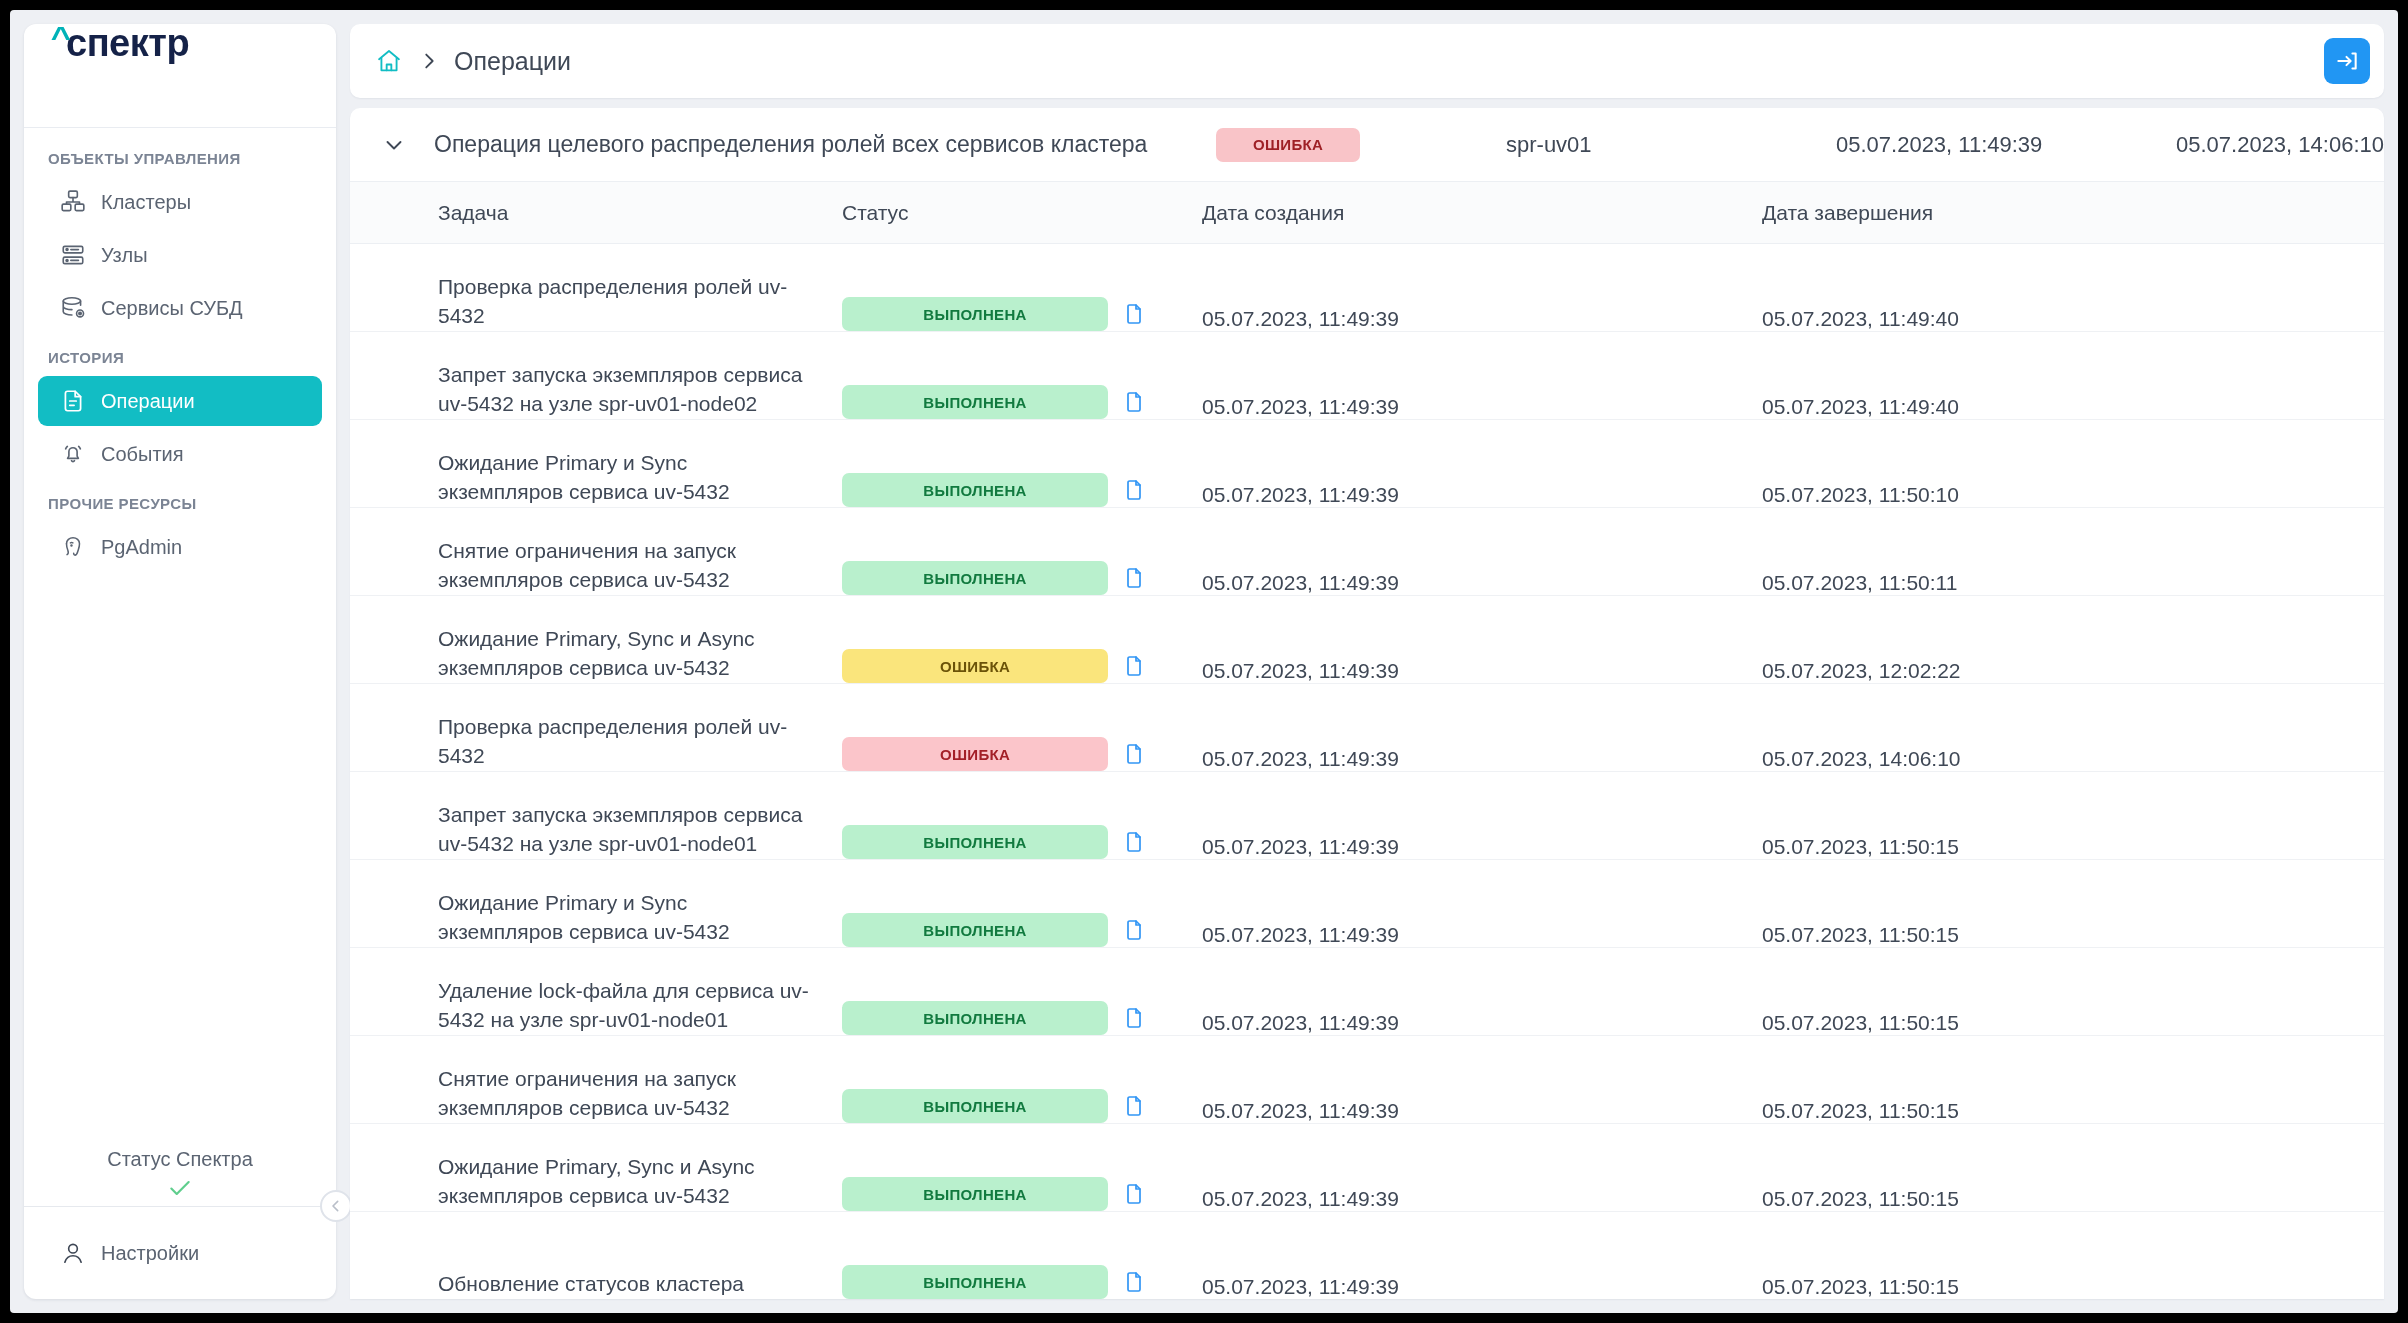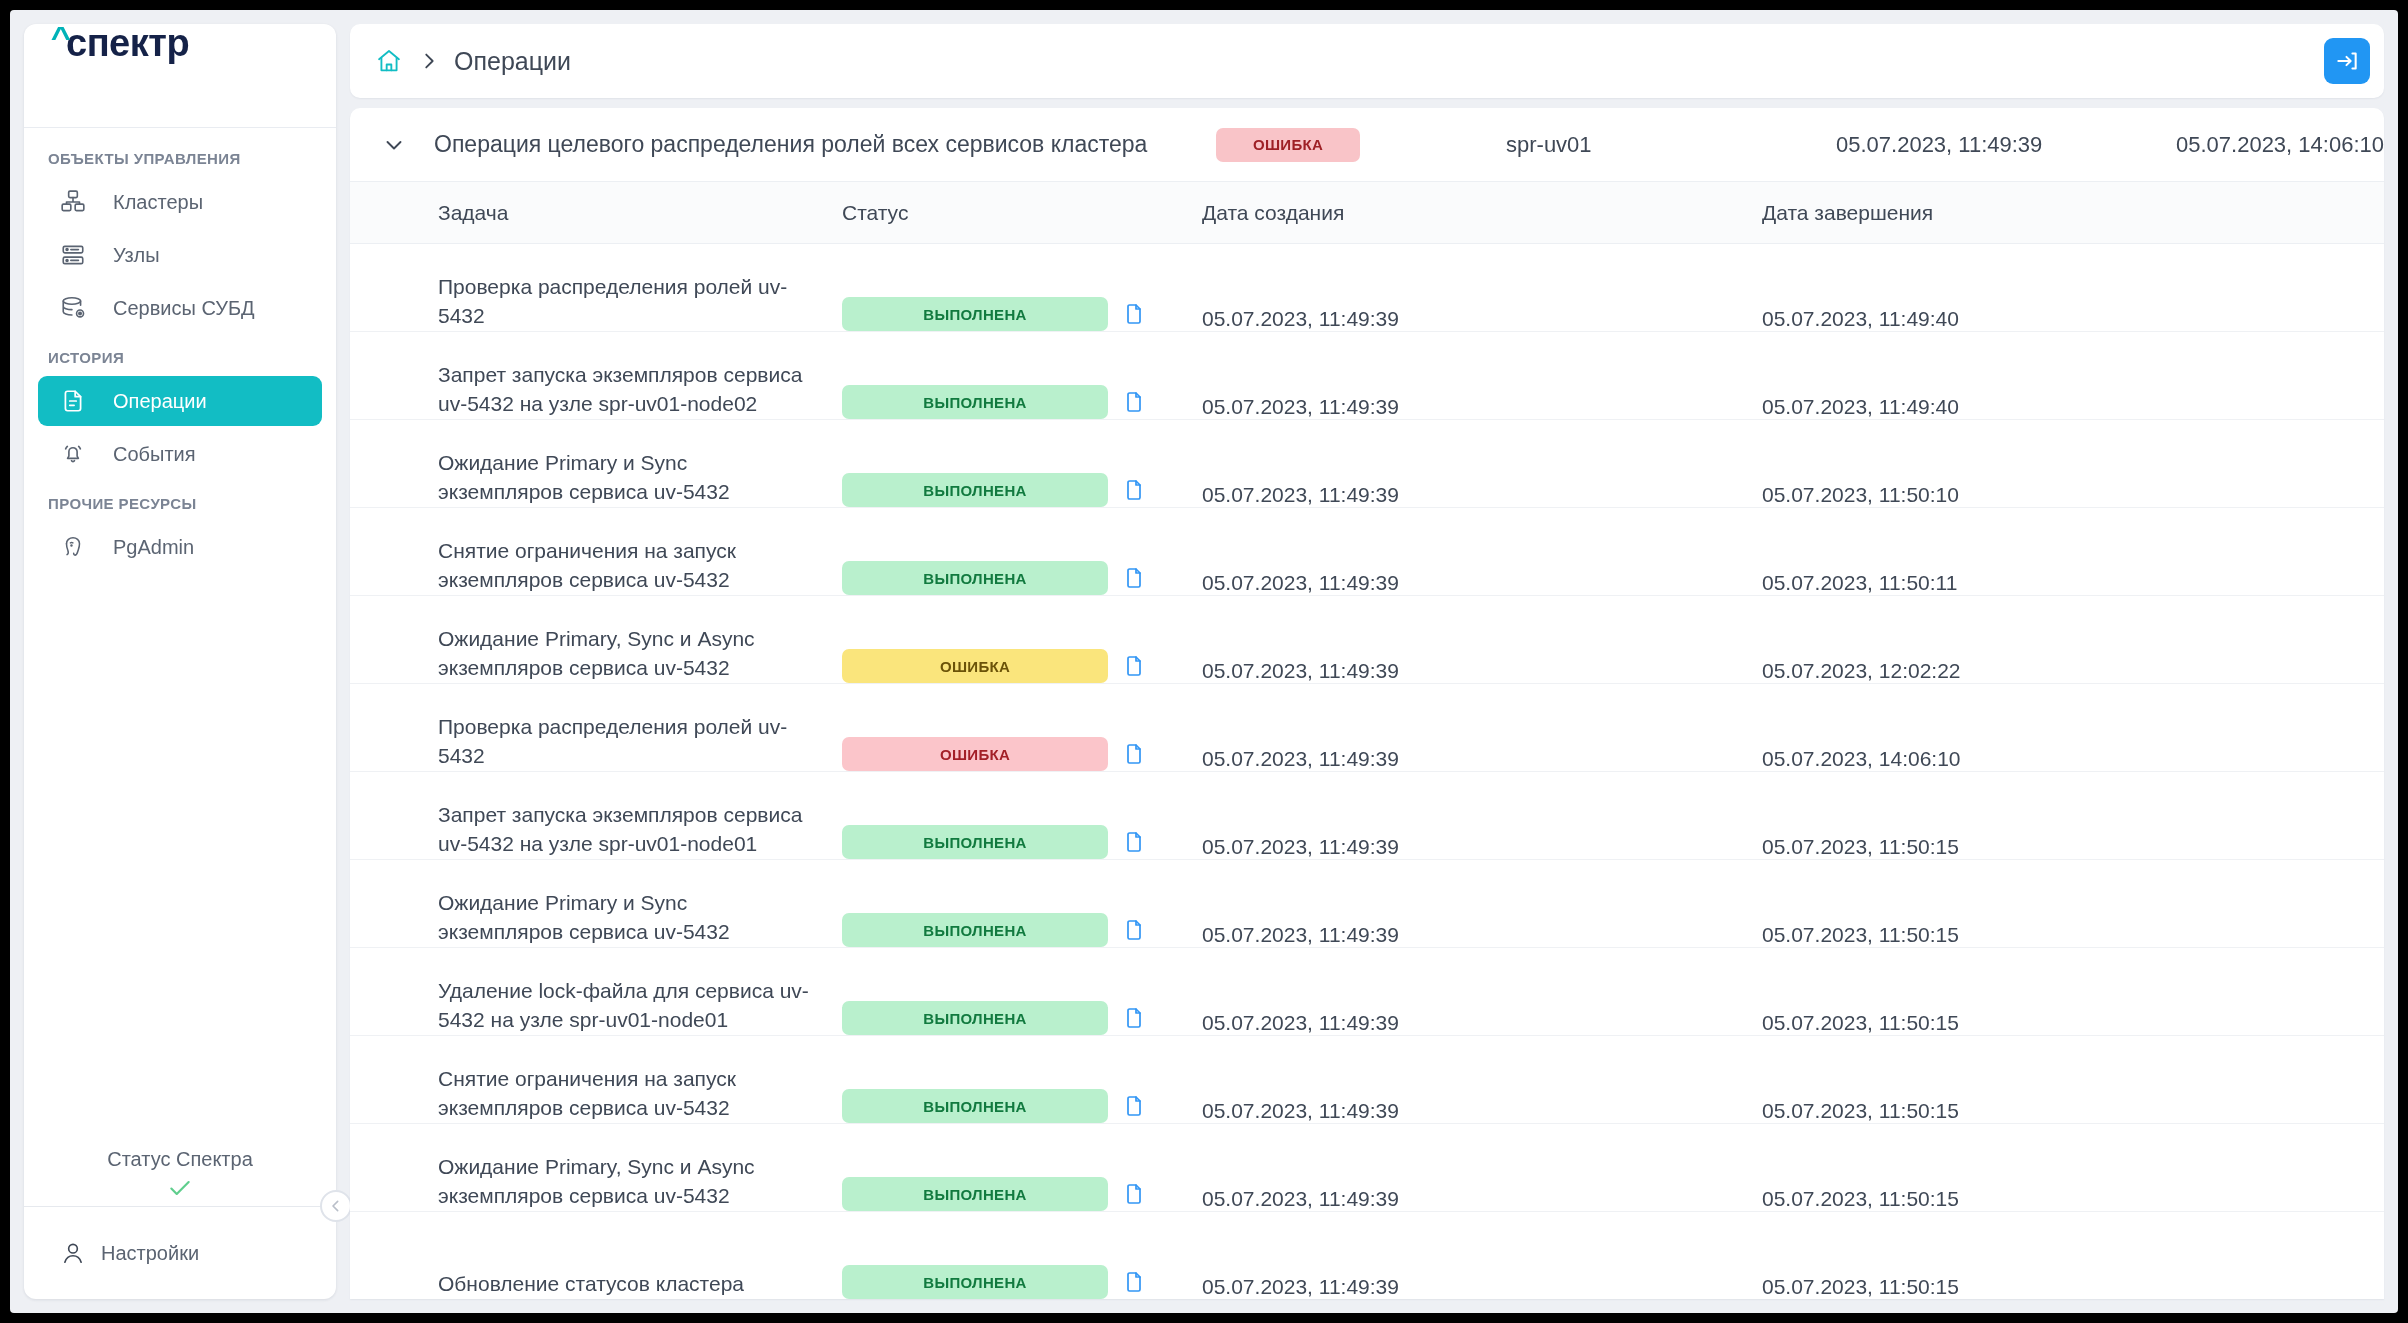--- a/index.html
+++ b/index.html
@@ -60,21 +60,21 @@
     color: #7b8494;
     letter-spacing: 0.4px;
     padding: 0 17px 0 24px;
     margin-bottom: 10px;
     margin-top: 16px;
   }
   .nav-group-title:first-child { margin-top: 0; }
   .nav-item {
     display: flex;
     align-items: center;
-    gap: 27px;
+    gap: 15px;
     height: 50px;
     margin: 3px 14px;
     padding-left: 22px;
     border-radius: 9px;
     color: #5b6472;
     font-size: 20px;
     cursor: pointer;
   }
   .nav-item.active {
     background: #12bdc4;

